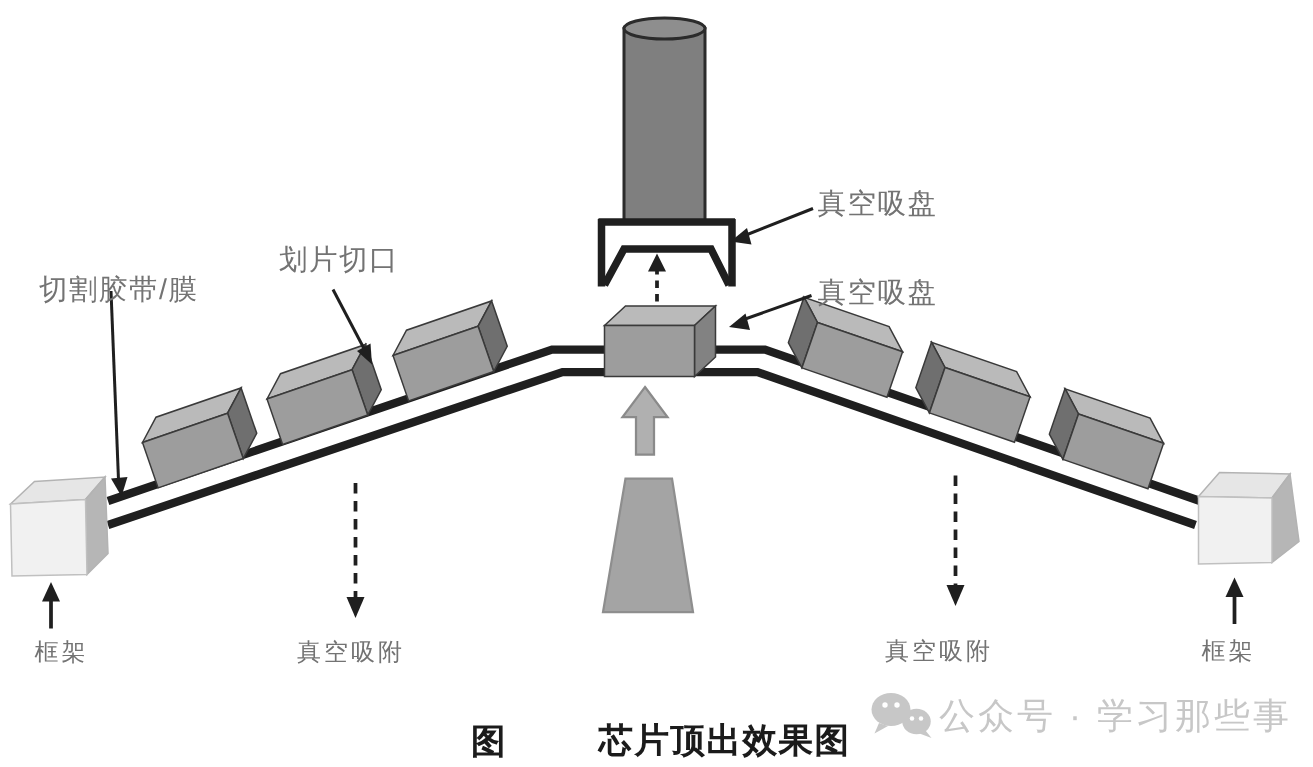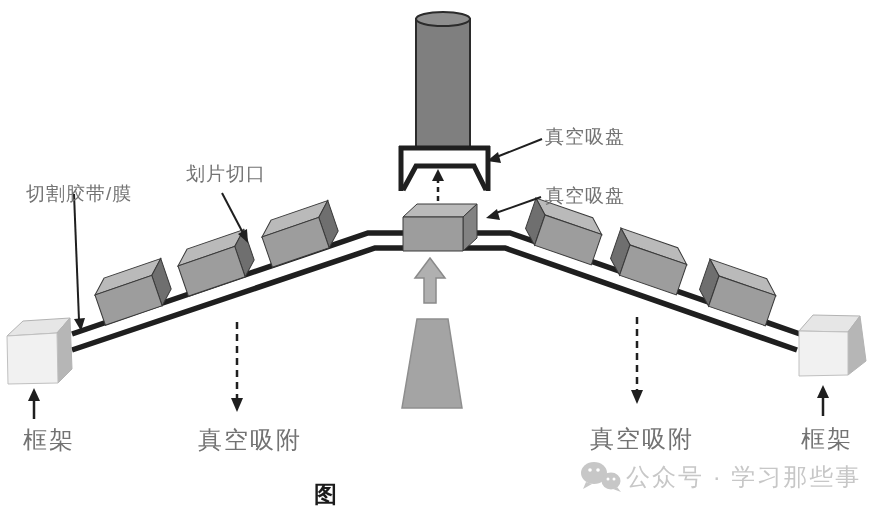--- a/index.html
+++ b/index.html
@@ -6,21 +6,21 @@
   .canvas{
     position:relative;width:875px;height:511px;overflow:hidden;
     background:var(--c-background,#fff);
     font-family:"Liberation Sans",sans-serif;
   }
   .art{position:absolute;left:0;top:0;}
   .lbl{
     position:absolute;font-weight:normal;font-size:19px;color:#737373;
     white-space:nowrap;letter-spacing:1px;line-height:1.1;
   }
-  .lbl-lg{font-size:24px;letter-spacing:2px;}
+  .lbl-lg{font-size:16px;letter-spacing:2px;}
   .cap{
     position:absolute;font-family:"Liberation Serif",serif;font-weight:bold;
     font-size:23px;color:#1b1b1b;white-space:nowrap;letter-spacing:1px;
   }
   .wm{
     position:absolute;color:var(--c-watermark,#c7c7c7);font-size:24px;
     white-space:nowrap;letter-spacing:2px;font-weight:normal;
   }
 </style>
 </head>
@@ -172,16 +172,17 @@
   <div class="lbl lbl-lg" style="left:198px;top:427px;">真空吸附</div>
 
 
   <div class="lbl lbl-lg" style="left:590px;top:426px;">真空吸附</div>
 
   <div class="lbl lbl-lg" style="left:23px;top:427px;">框架</div>
 
   <div class="lbl lbl-lg" style="left:801px;top:426px;">框架</div>
 
   <div class="cap" style="left:314px;top:479px;">图</div>
+  <div class="cap" style="left:399px;top:478px;">芯片顶出效果图</div>
 
   <div class="wm" style="left:626px;top:461px;">公众号 · 学习那些事</div>
 
 </div>
 
 </body></html>

